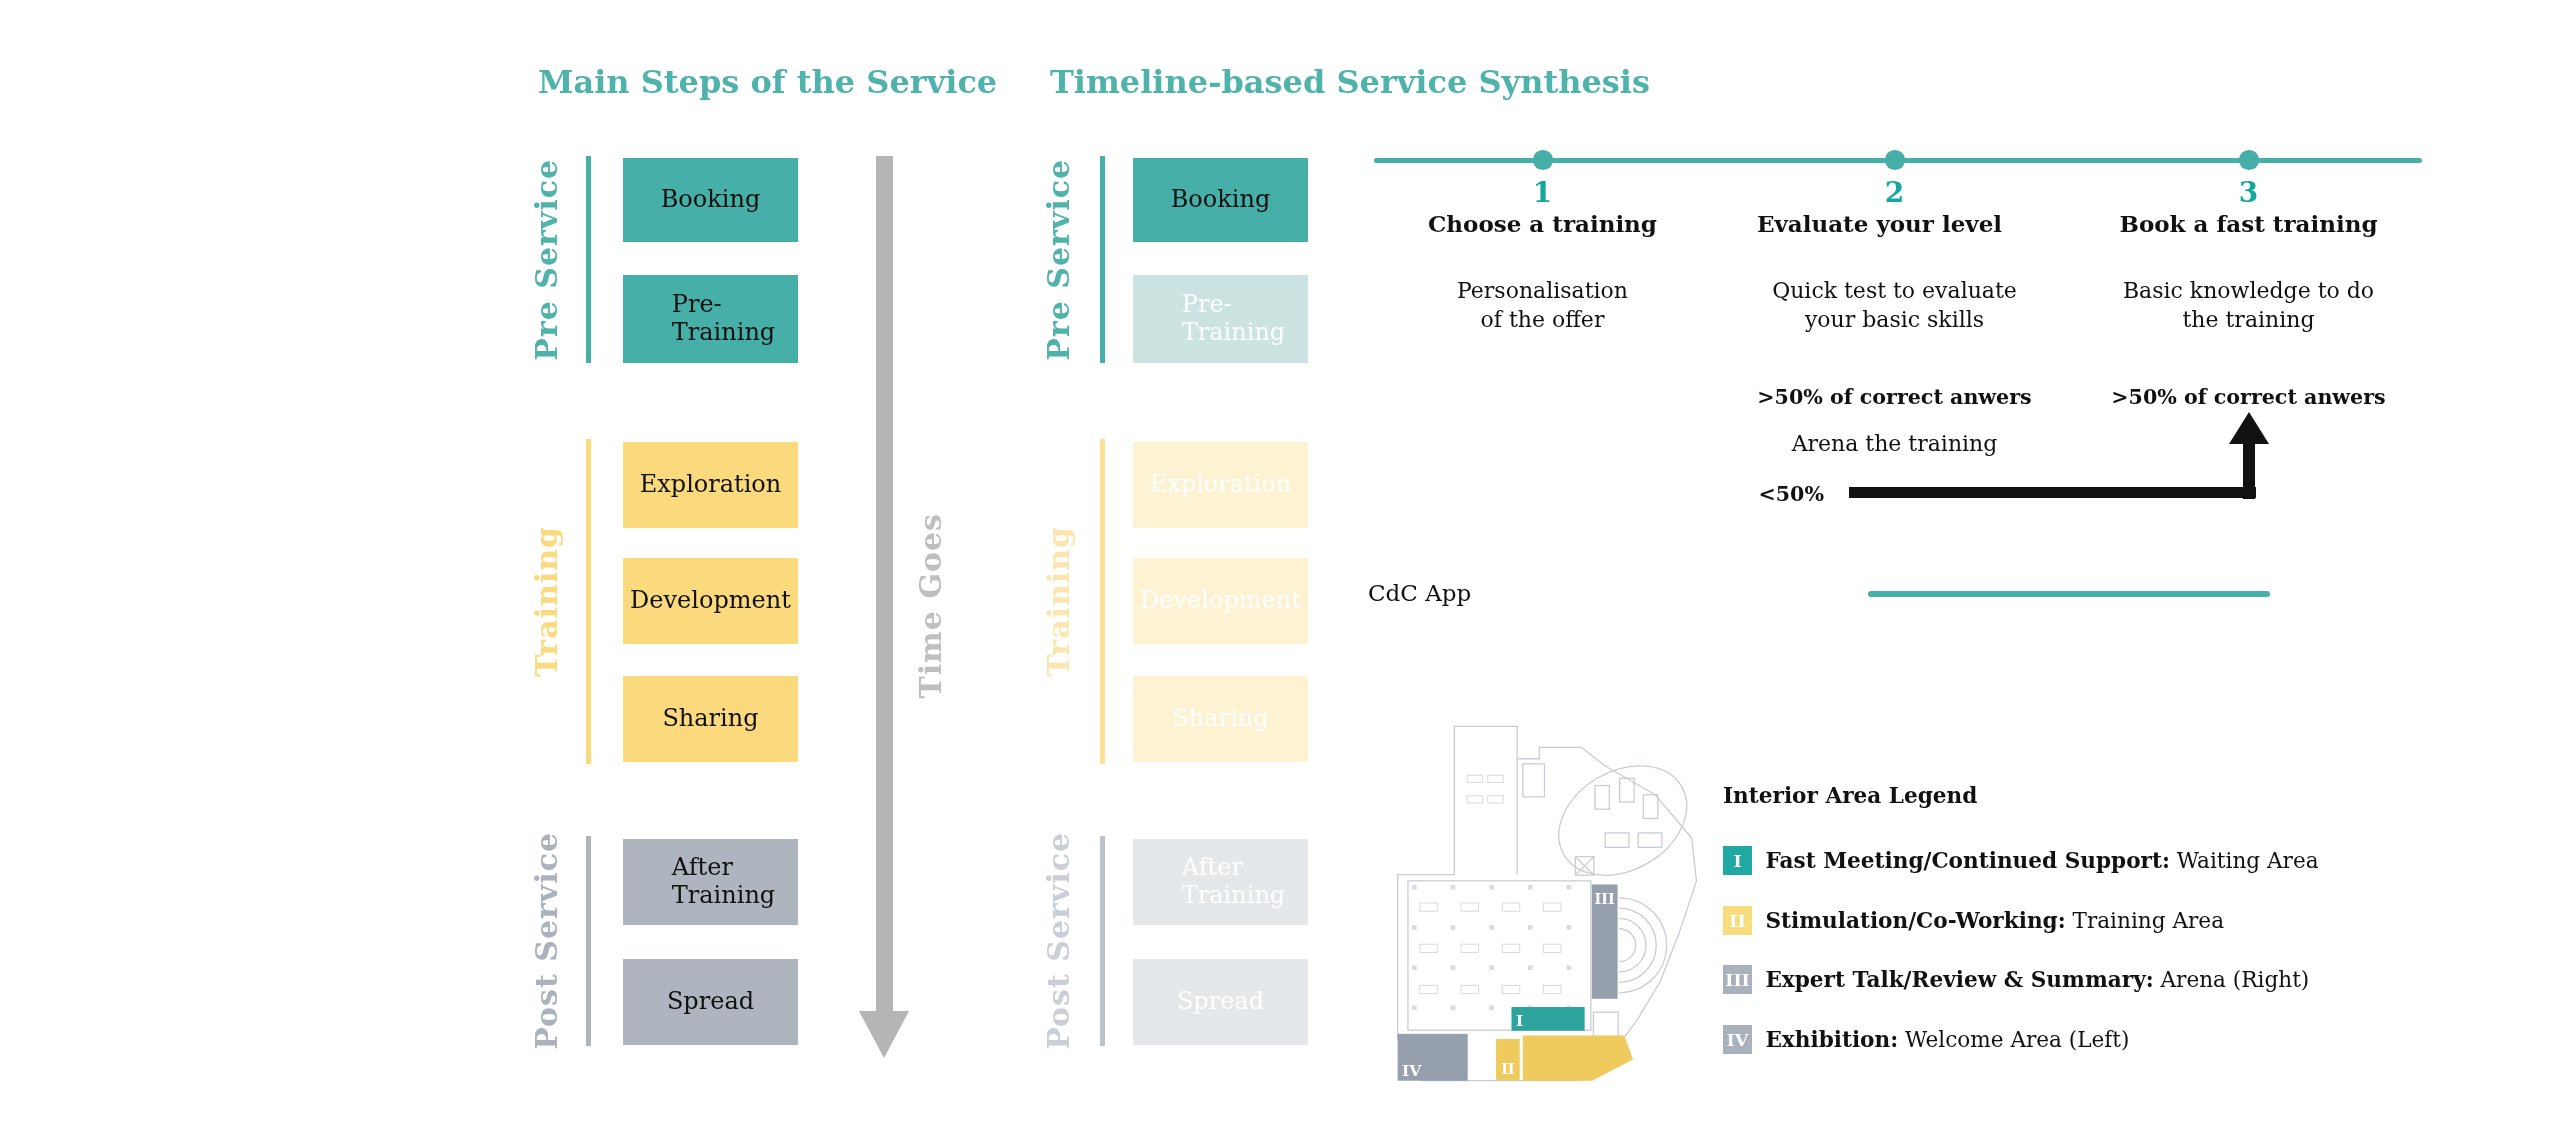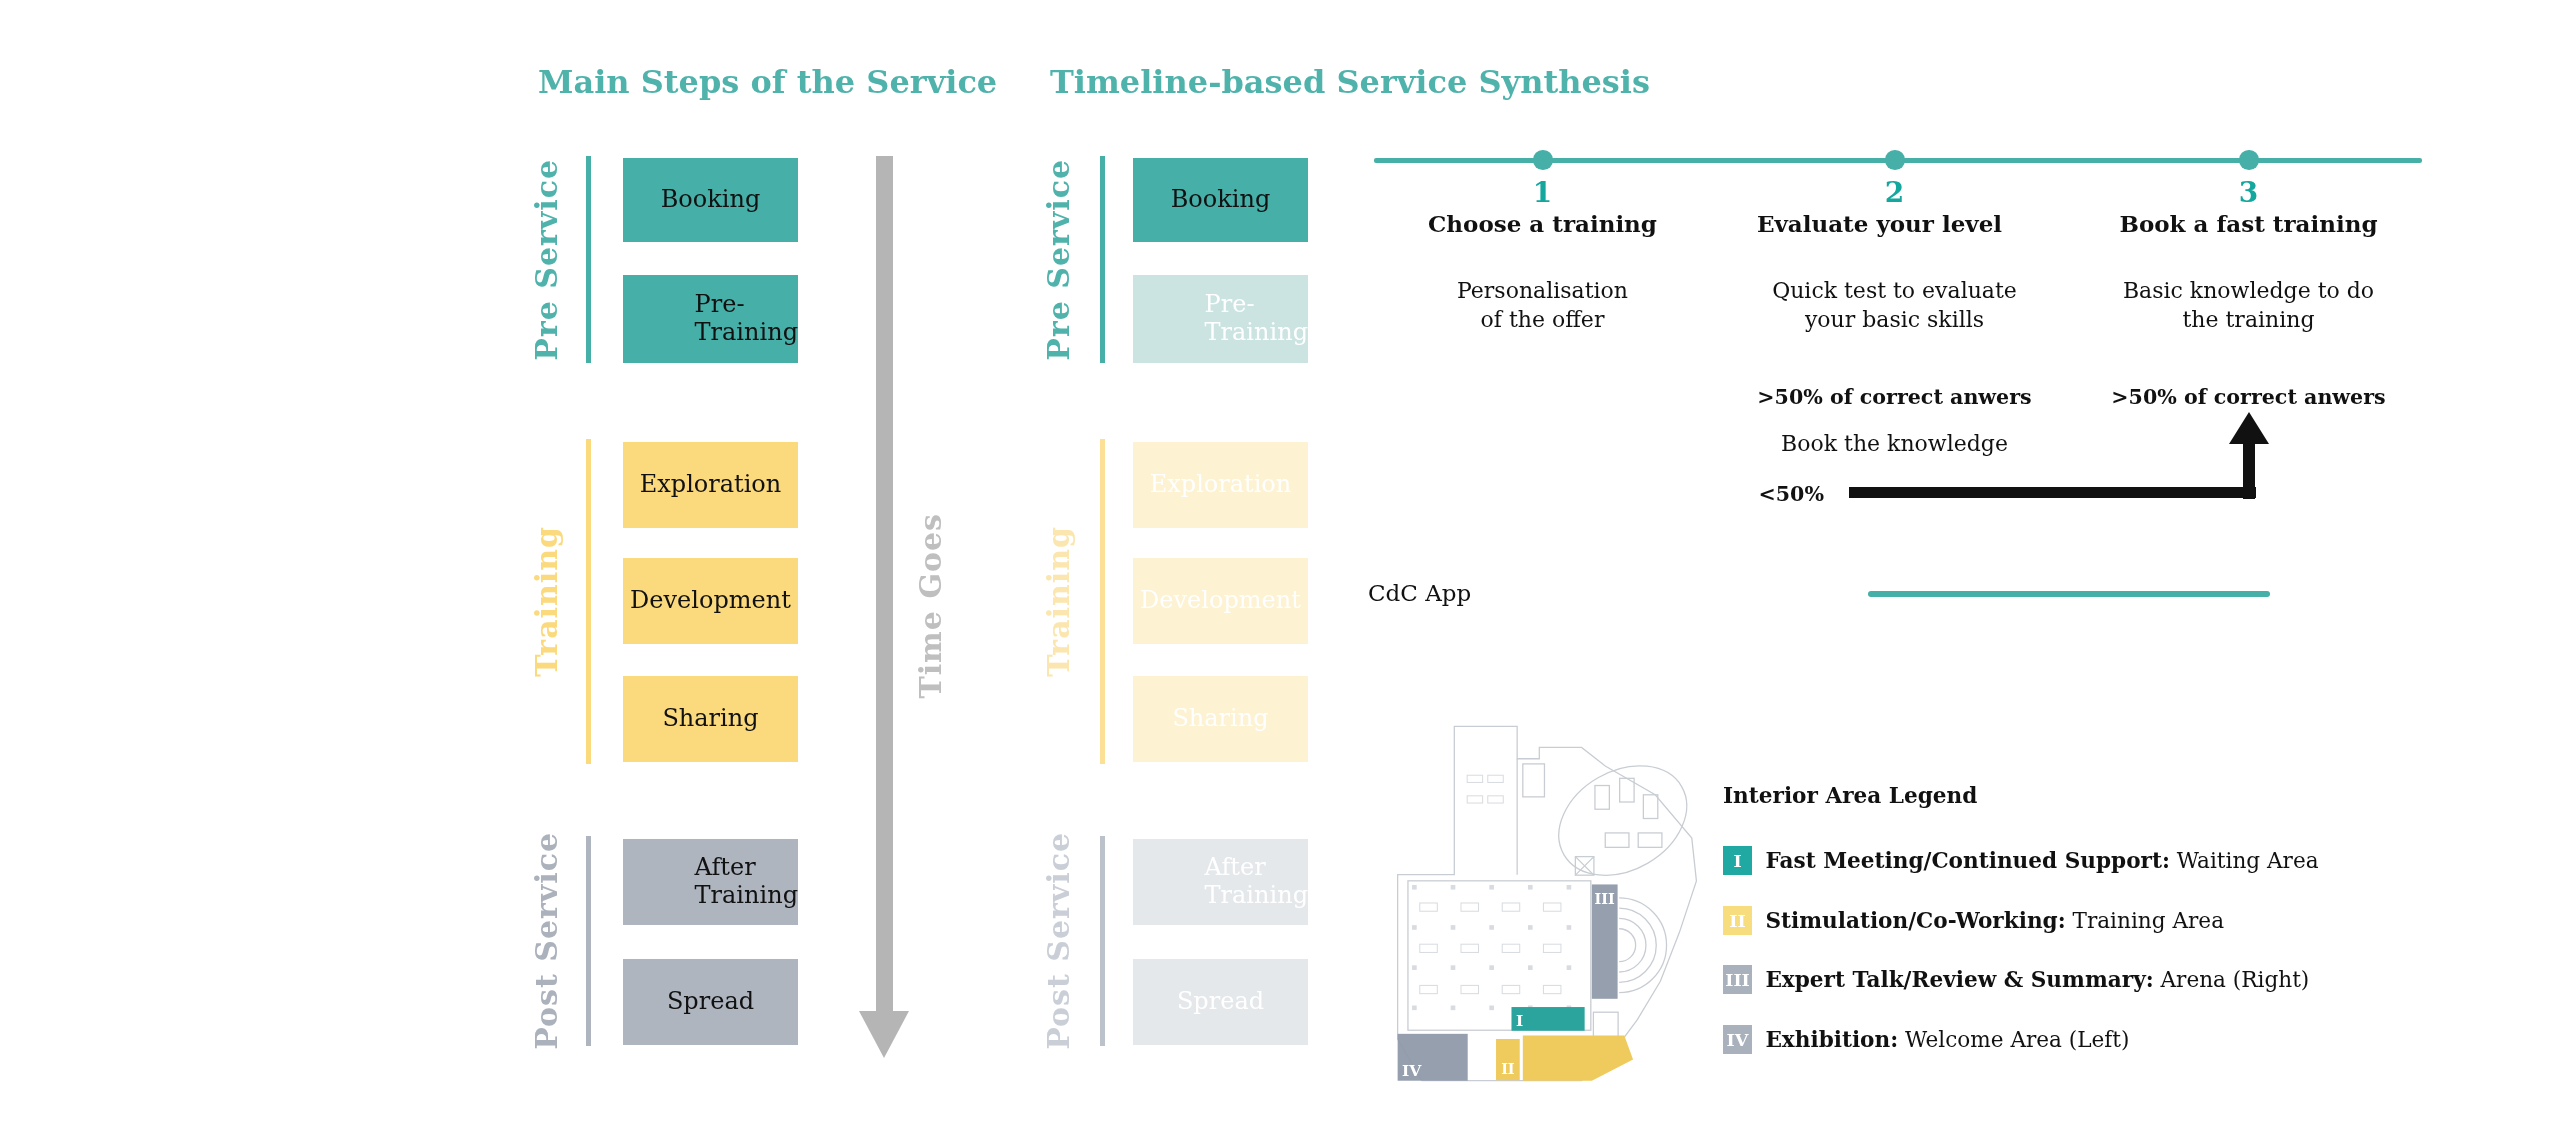--- a/index.html
+++ b/index.html
@@ -9,21 +9,21 @@
   .title{font-size:32px;font-weight:bold;color:#4FB3AC;white-space:nowrap}
   .vwrap{display:flex;align-items:center;justify-content:center}
   .vlabel{writing-mode:vertical-rl;transform:rotate(180deg);font-size:30px;font-weight:bold;letter-spacing:1px;white-space:nowrap}
   .c-teal{color:#4FB3AC}
   .c-yellow{color:#FBD97D}
   .c-gray{color:#ABB2BC}
   .c-yellow-f{color:#FAE6AE}
   .c-gray-f{color:#CACFD7}
   .c-timegray{color:#BFBFBF}
   .box{position:absolute;display:flex;align-items:center;justify-content:center;font-weight:normal;font-size:24px;line-height:1.15}
-  .box.pad{justify-content:flex-end;padding-left:26px;box-sizing:border-box}
+  .box.pad{justify-content:center;padding-left:26px;box-sizing:border-box}
   .pre{white-space:pre-line;text-align:left}
   .bg-teal{background:#45AFA8}
   .bg-teal-f{background:#CBE4E2}
   .bg-yellow{background:#FBD97D}
   .bg-yellow-f{background:#FDF2D2}
   .bg-gray{background:#AEB5BF}
   .bg-gray-f{background:#E5E8EB}
   .ink-b{color:#111}
   .ink-w{color:#fff}
   .vline{position:absolute}
@@ -149,21 +149,21 @@
 
 <div class="abs tl-desc" style="left:1357px;top:276px;width:371px">Personalisation
 of the offer</div>
 <div class="abs tl-desc" style="left:1709px;top:276px;width:371px">Quick test to evaluate
 your basic skills</div>
 <div class="abs tl-desc" style="left:2063px;top:276px;width:371px">Basic knowledge to do
 the training</div>
 
 <div class="abs note-b" style="left:1673px;top:385px;width:443px">&gt;50% of correct anwers</div>
 <div class="abs note-b" style="left:2027px;top:385px;width:443px">&gt;50% of correct anwers</div>
-<div class="abs note-r" style="left:1709px;top:431px;width:371px">Book the knowledge</div>
+<div class="abs note-r" style="left:1709px;top:431px;width:371px">Arena the training</div>
 <div class="abs note-b" style="left:1716px;top:482px;width:108px;text-align:right">&lt;50%</div>
 
 <div class="abs" style="left:1849px;top:487px;width:407px;height:11.3px;background:#111"></div>
 <div class="abs" style="left:2243px;top:444px;width:12.4px;height:55px;background:#111"></div>
 <div class="abs" style="left:2229px;top:412px;width:0;height:0;border-left:20.6px solid transparent;border-right:20.6px solid transparent;border-bottom:32px solid #111"></div>
 
 <div class="abs cdc" style="left:1368px;top:580px">CdC App</div>
 <div class="abs bg-teal" style="left:1868px;top:591px;width:402px;height:6.2px;border-radius:3.1px"></div>
 
 <svg class="abs" viewBox="0 0 660 745" style="left:1359px;top:703px;width:340px;height:384px">

